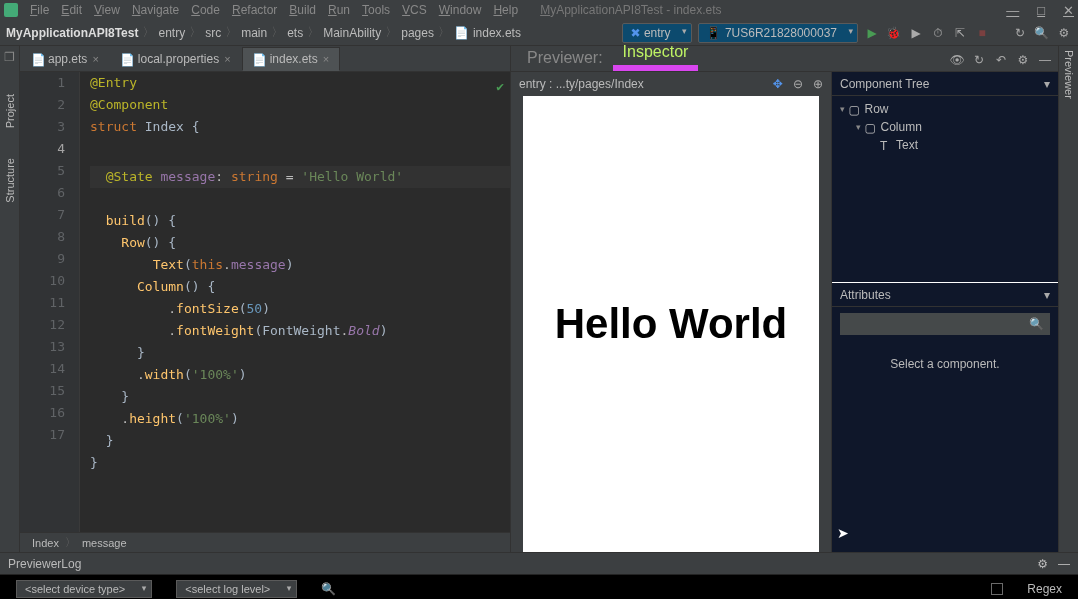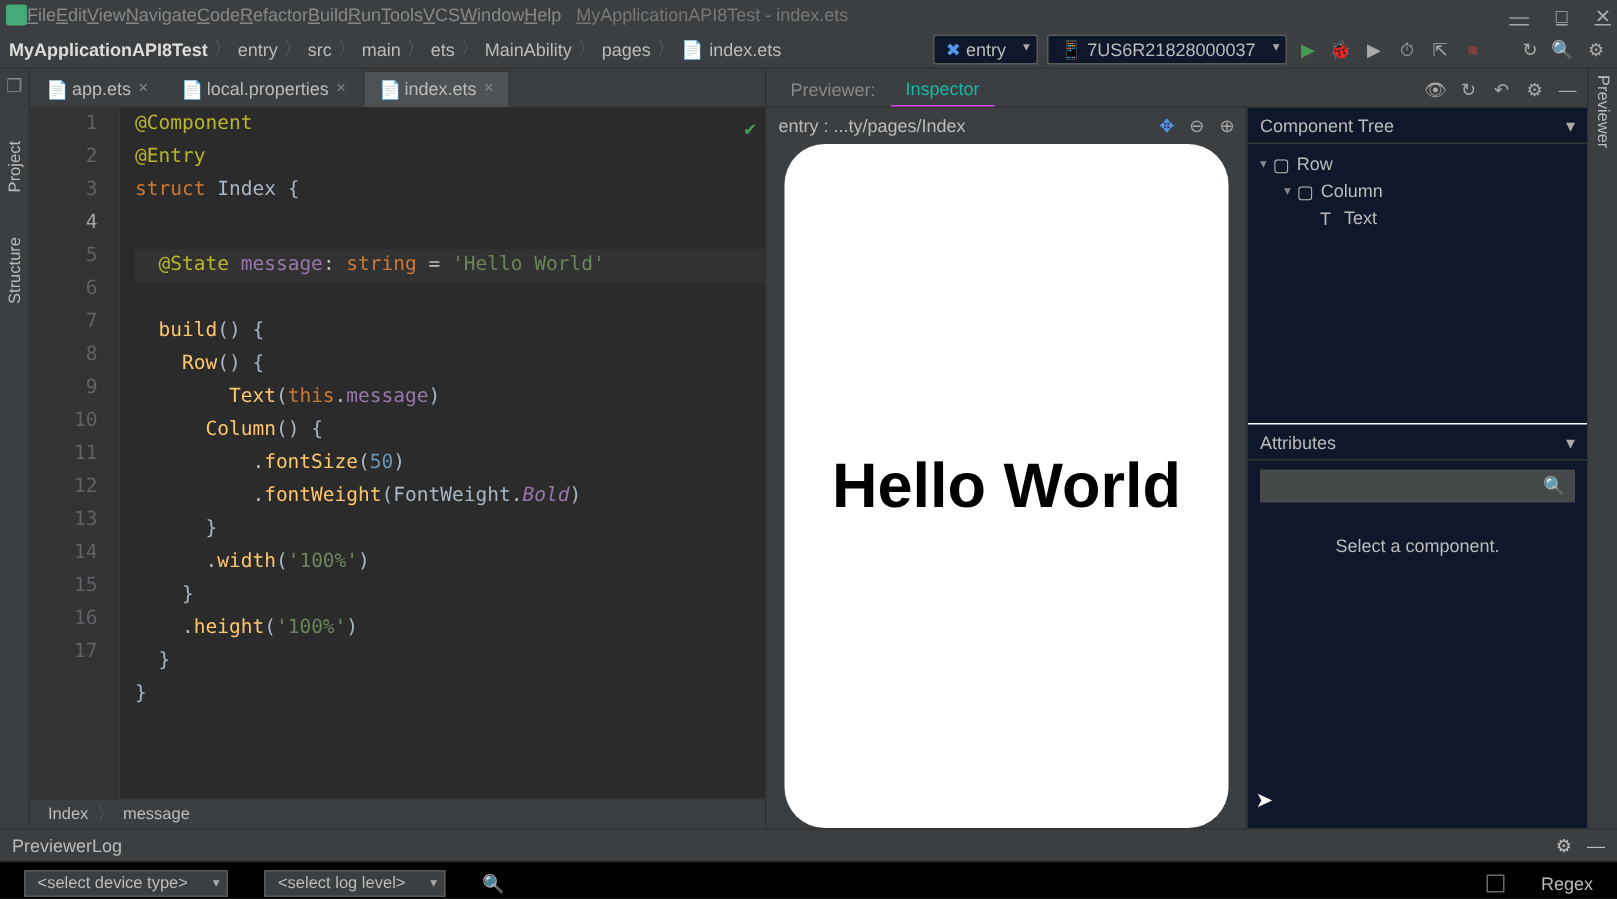--- a/index.html
+++ b/index.html
@@ -1,28 +1,28 @@
 <!DOCTYPE html>
 <html><head>
 <meta charset="utf-8">
 <style>
   * { box-sizing: border-box; margin: 0; padding: 0; }
   body { font-family: Arial, sans-serif; font-size: 12px; background: #2b2b2b; color: #bbb; width: 1078px; height: 599px; overflow: hidden; position: relative; }
   
-  .menubar { height: 20px; background: #3c3f41; display: flex; align-items: center; padding: 0 4px; color: #888; font-size: 12px; }
+  .menubar { height: 20px; background: #3c3f41; display: flex; align-items: center; padding: 0 4px; gap: 12px; color: #888; font-size: 12px; }
   .menubar span { text-decoration: underline; text-decoration-color: transparent; }
   .menubar span::first-letter { text-decoration: underline; }
   .menubar .appicon { width: 14px; height: 14px; background: #4a7; border-radius: 2px; }
   .win-ctrls { margin-left: auto; display: flex; gap: 18px; color: #aaa; font-size: 13px; }
   
   .toolbar { height: 26px; background: #3c3f41; display: flex; align-items: center; border-bottom: 1px solid #323232; }
   .breadcrumbs { display: flex; align-items: center; gap: 4px; padding: 0 6px; color: #bbb; font-size: 12px; }
   .breadcrumbs .sep { color: #666; }
   .toolbar-right { margin-left: auto; display: flex; align-items: center; gap: 6px; padding-right: 6px; }
-  .dropdown { background: #0f172a; border: 1px solid #5a5a5a; padding: 2px 20px 2px 8px; color: #bbb; font-size: 12px; position: relative; border-radius: 2px; }
+  .dropdown { background: #0c4a6e; border: 1px solid #5a5a5a; padding: 2px 20px 2px 8px; color: #bbb; font-size: 12px; position: relative; border-radius: 2px; }
   .dropdown::after { content: '▾'; position: absolute; right: 4px; top: 2px; font-size: 9px; color: #aaa;}
   .tico { width: 16px; height: 16px; display: flex; align-items: center; justify-content: center; color: #aaa; }
   .tico.green { color: #499c54; }
   
   .main { display: flex; height: 506px; }
   
   .leftbar { width: 20px; background: #3c3f41; border-right: 1px solid #323232; display: flex; flex-direction: column; align-items: center; padding-top: 4px; gap: 30px; }
   .leftbar .vtext { writing-mode: vertical-rl; transform: rotate(180deg); font-size: 11px; color: #bbb; }
   
   .rightbar { width: 20px; background: #3c3f41; border-left: 1px solid #323232; display: flex; flex-direction: column; align-items: center; padding-top: 4px; }
@@ -53,31 +53,31 @@
   .tk-const { color: #9876aa; font-style: italic; }
   .paren { color: #a9b7c6; }
   .brace { color: #a9b7c6; }
   .check { position: absolute; top: 4px; right: 6px; color: #499c54; font-size: 13px; }
   
   .code-status { height: 20px; background: #3c3f41; border-top: 1px solid #323232; display: flex; align-items: center; padding: 0 12px; gap: 6px; color: #bbb; font-size: 11px; }
   .code-status .sep { color: #666; }
   
   .preview-area { flex: 1; display: flex; flex-direction: column; background: #3c3f41; border-left: 1px solid #323232;}
   .prev-tabs { height: 26px; display: flex; align-items: flex-end; gap: 0; padding-left: 6px; border-bottom: 1px solid #323232; position: relative; }
-  .ptab { padding: 4px 10px; color: #888; font-size: 12px; }
-  .ptab.active { color: #14b8a6; border-bottom: 1px solid #d946ef; }
+  .ptab { padding: 4px 10px; color: #888; font-size: 16px; }
+  .ptab.active { color: #bef264; border-bottom: 6px solid #d946ef; }
   .prev-toolbar-right { margin-left: auto; display: flex; gap: 8px; align-items: center; padding-right: 6px; padding-bottom:4px;}
   .ptico { width: 14px; height: 14px; color: #aaa; display: flex; align-items: center; justify-content: center; font-size:12px;}
   
   .prev-body { flex: 1; display: flex; }
   
   .canvas-area { width: 320px; display: flex; flex-direction: column; }
   .canvas-header { height: 24px; background: #3c3f41; display: flex; align-items: center; padding: 0 8px; color: #bbb; font-size: 12px; }
   .canvas-header .ctrls { margin-left: auto; display: flex; gap: 10px; color: #aaa; }
-  .device { flex: 1; background: #fff; margin: 0 12px 0 12px; display: flex; align-items: center; justify-content: center; border-radius: 27px; }
+  .device { flex: 1; background: #fff; margin: 0 12px 0 12px; display: flex; align-items: center; justify-content: center; }
   .preview-text { font-size: 42px; font-weight: bold; color: #000; }
   
   .inspector { flex: 1; display: flex; flex-direction: column; background: #0f172a; border-left: 1px solid #323232; }
   .panel-head { height: 24px; display: flex; align-items: center; padding: 0 8px; color: #bbb; font-size: 12px; border-bottom: 1px solid #323232; }
   .panel-head .expand { margin-left: auto; color: #aaa; }
   .tree { padding: 4px 4px; flex: 0 0 186px; font-size: 12px; color: #bbb; overflow: hidden;}
   .tree-row { display: flex; align-items: center; gap: 4px; padding: 2px 4px; }
   .tree-row.i1 { padding-left: 20px; }
   .tree-row.i2 { padding-left: 44px; }
   .tree-arrow { font-size: 9px; color: #888; }
@@ -197,22 +197,22 @@
         <div>10</div>
           <div>11</div>
           <div>12</div>
         <div>13</div>
           <div>14</div>
           <div>15</div>
         <div>16</div>
           <div>17</div>
       </div>
       <div class="codetext">
+        <div class="line"><span class="tk-ann">@Entry</span></div>
         <div class="line"><span class="tk-ann">@Component</span></div>
-        <div class="line"><span class="tk-ann">@Entry</span></div>
         <div class="line"><span class="tk-kw">struct </span><span class="tk-type">Index </span><span class="brace">{</span></div>
         <div class="line current"><span class="tk-ann">  @State </span><span class="tk-prop">message</span><span>: </span><span class="tk-kw">string</span><span> = </span><span class="tk-str">'Hello World'</span></div>
         <div class="line">&nbsp;</div>
         <div class="line"><span>  </span><span class="tk-fn">build</span><span class="paren">() {</span></div>
         <div class="line"><span>    </span><span class="tk-fn">Row</span><span class="paren">() {</span></div>
         <div class="line"><span>        </span><span class="tk-fn">Text</span><span class="paren">(</span><span class="tk-this">this</span><span>.</span><span class="tk-prop">message</span><span class="paren">)</span></div>
         <div class="line"><span>      </span><span class="tk-fn">Column</span><span class="paren">() {</span></div>
         <div class="line"><span>          .</span><span class="tk-fn">fontSize</span><span class="paren">(</span><span class="tk-num">50</span><span class="paren">)</span></div>
         <div class="line"><span>          .</span><span class="tk-fn">fontWeight</span><span class="paren">(</span><span class="tk-name">FontWeight</span><span>.</span><span class="tk-const">Bold</span><span class="paren">)</span></div>
         <div class="line"><span class="brace">      }</span></div>

